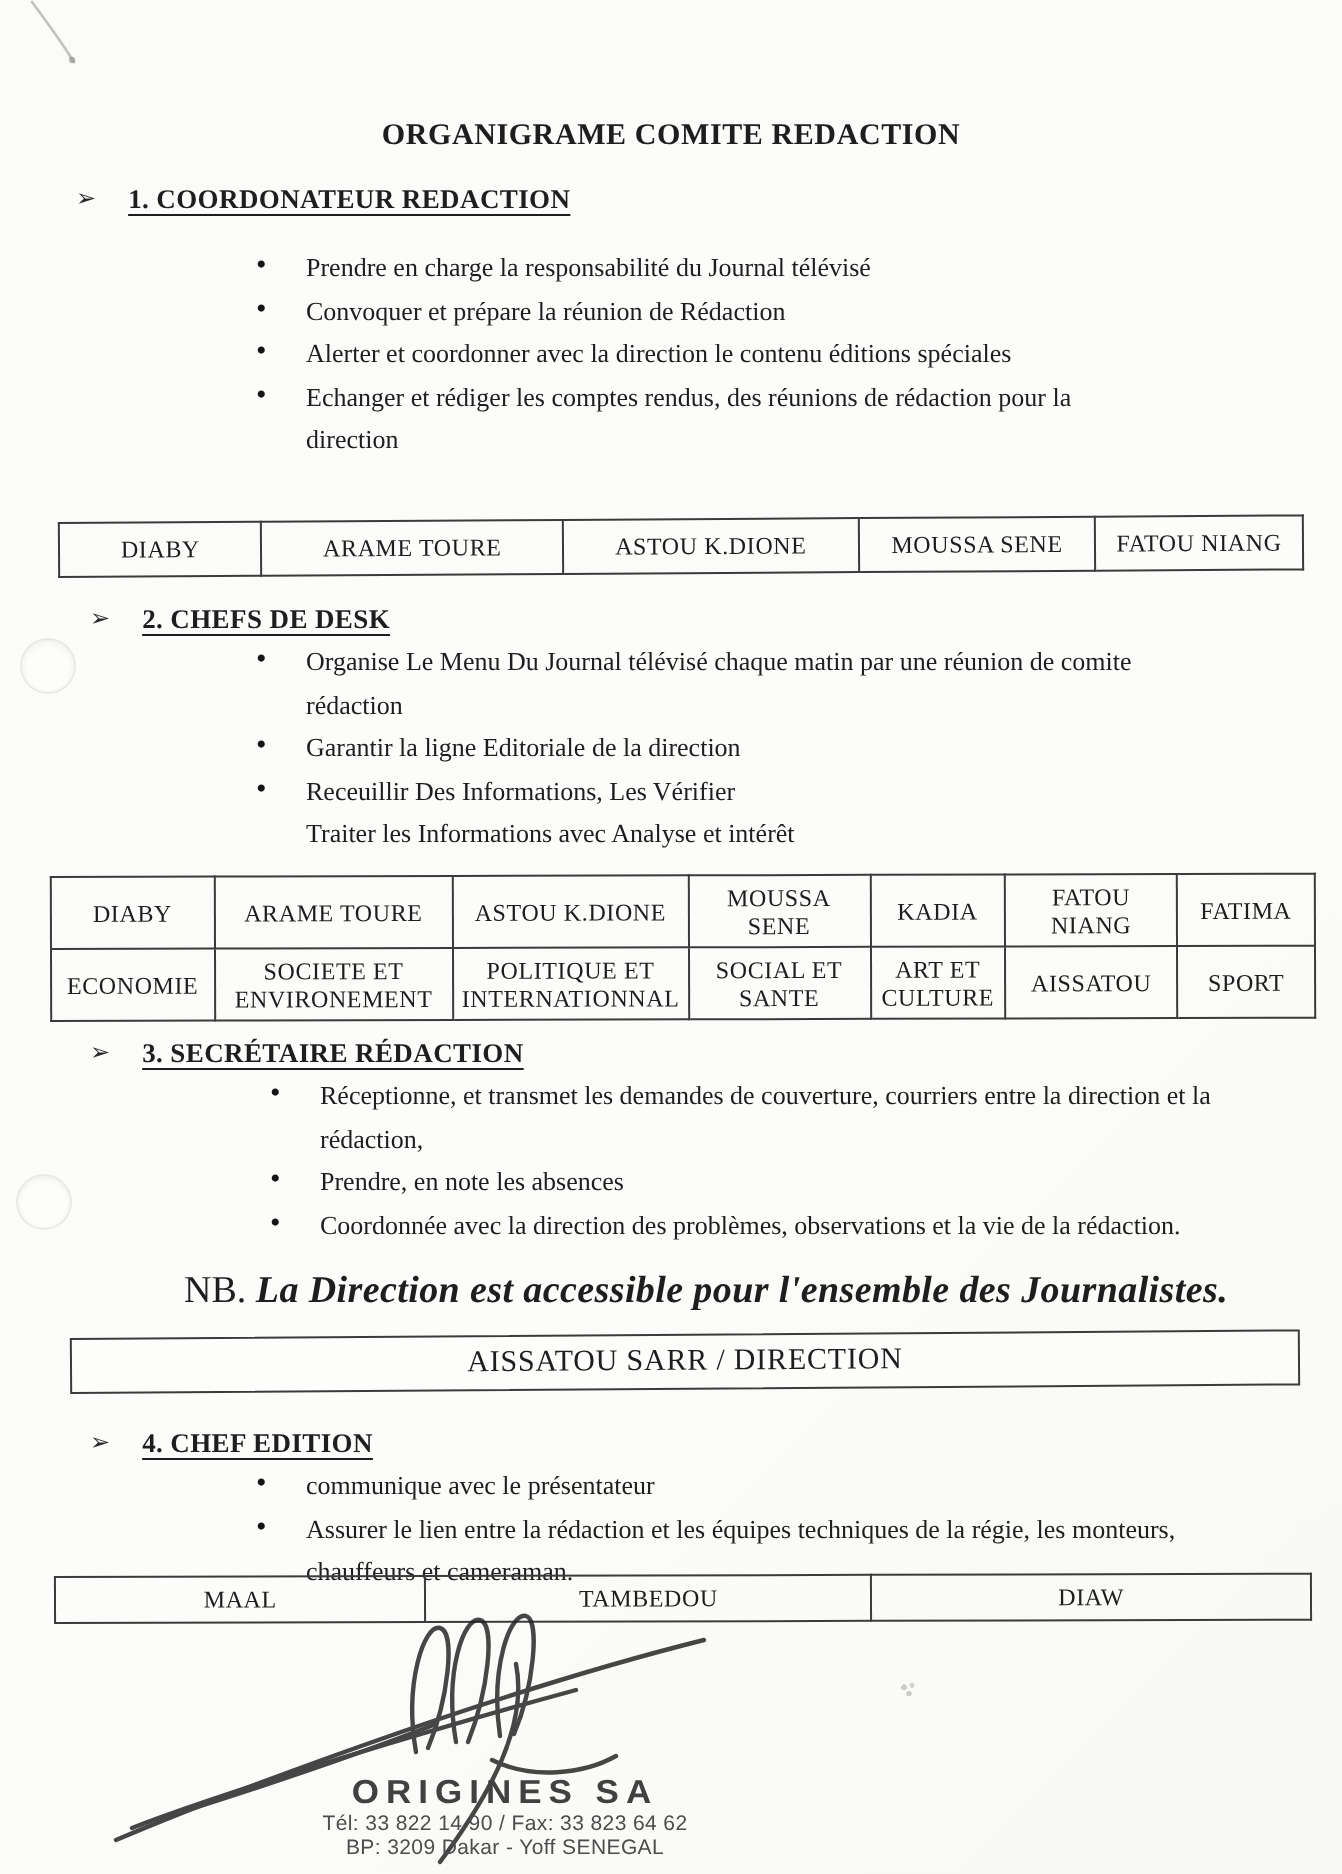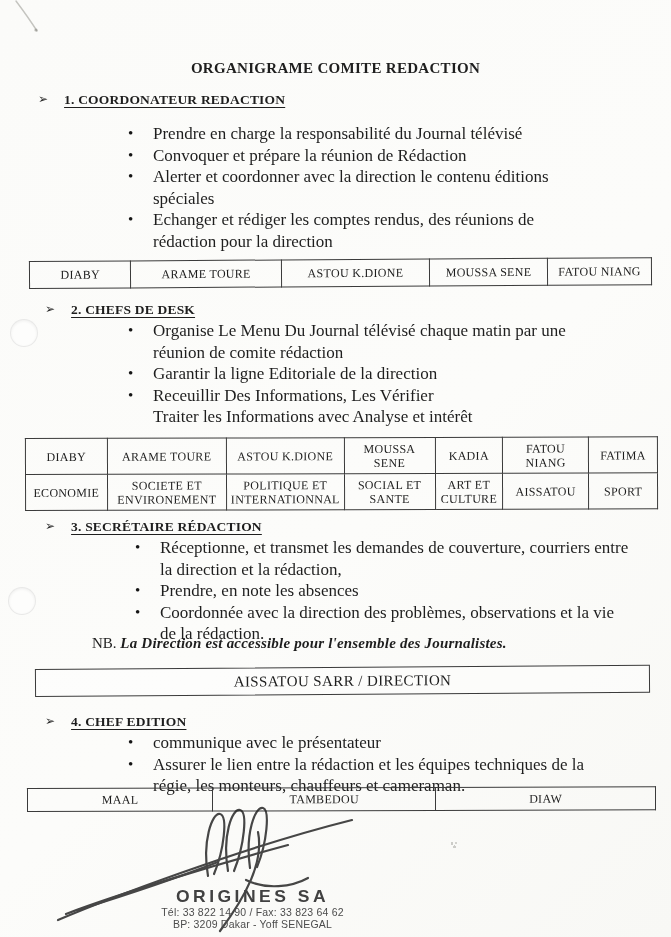--- a/index.html
+++ b/index.html
@@ -43,33 +43,33 @@
     font-weight:bold;font-size:13.5px;letter-spacing:.2px;
     text-decoration:underline;text-underline-offset:3px;text-align:right;
   }
   .sec1{top:92px;left:38px;}
   .sec2{top:302px;left:45px;}
   .sec3{top:519px;left:45px;}
   .sec4{top:714px;left:45px;}
   
   .bullets{
     position:absolute;margin:0;padding:0;list-style:none;
-    font-size:17px;line-height:21.5px;
+    font-size:13px;line-height:21.5px;
   }
   .bullets li{position:relative;padding-left:33px;}
   .bullets li::before{
     content:"\2022";position:absolute;left:8px;top:0;font-size:15px;color:#151515;
   }
   .bullets li.no-dot::before{content:none;}
   .bullets1{top:123px;left:120px;width:450px;}
   .bullets2{top:320px;left:120px;width:462px;}
   .bullets3{top:537px;left:127px;width:505px;}
   .bullets4{top:732px;left:120px;width:478px;}
   
-  .nb-line{position:absolute;top:635px;left:92px;font-size:15px;}
+  .nb-line{position:absolute;top:635px;left:92px;font-size:19px;}
   .nb-label{font-style:normal;}
   .nb-text{font-weight:bold;font-style:italic;letter-spacing:.2px;}
   
   table.doc-table{
     position:absolute;border-collapse:collapse;table-layout:fixed;
     font-size:12px;color:#1d1d1d;
   }
   table.doc-table td{
     border:1px solid #3b3b3b;text-align:center;vertical-align:middle;
     padding:2px 3px;line-height:14px;letter-spacing:.3px;

